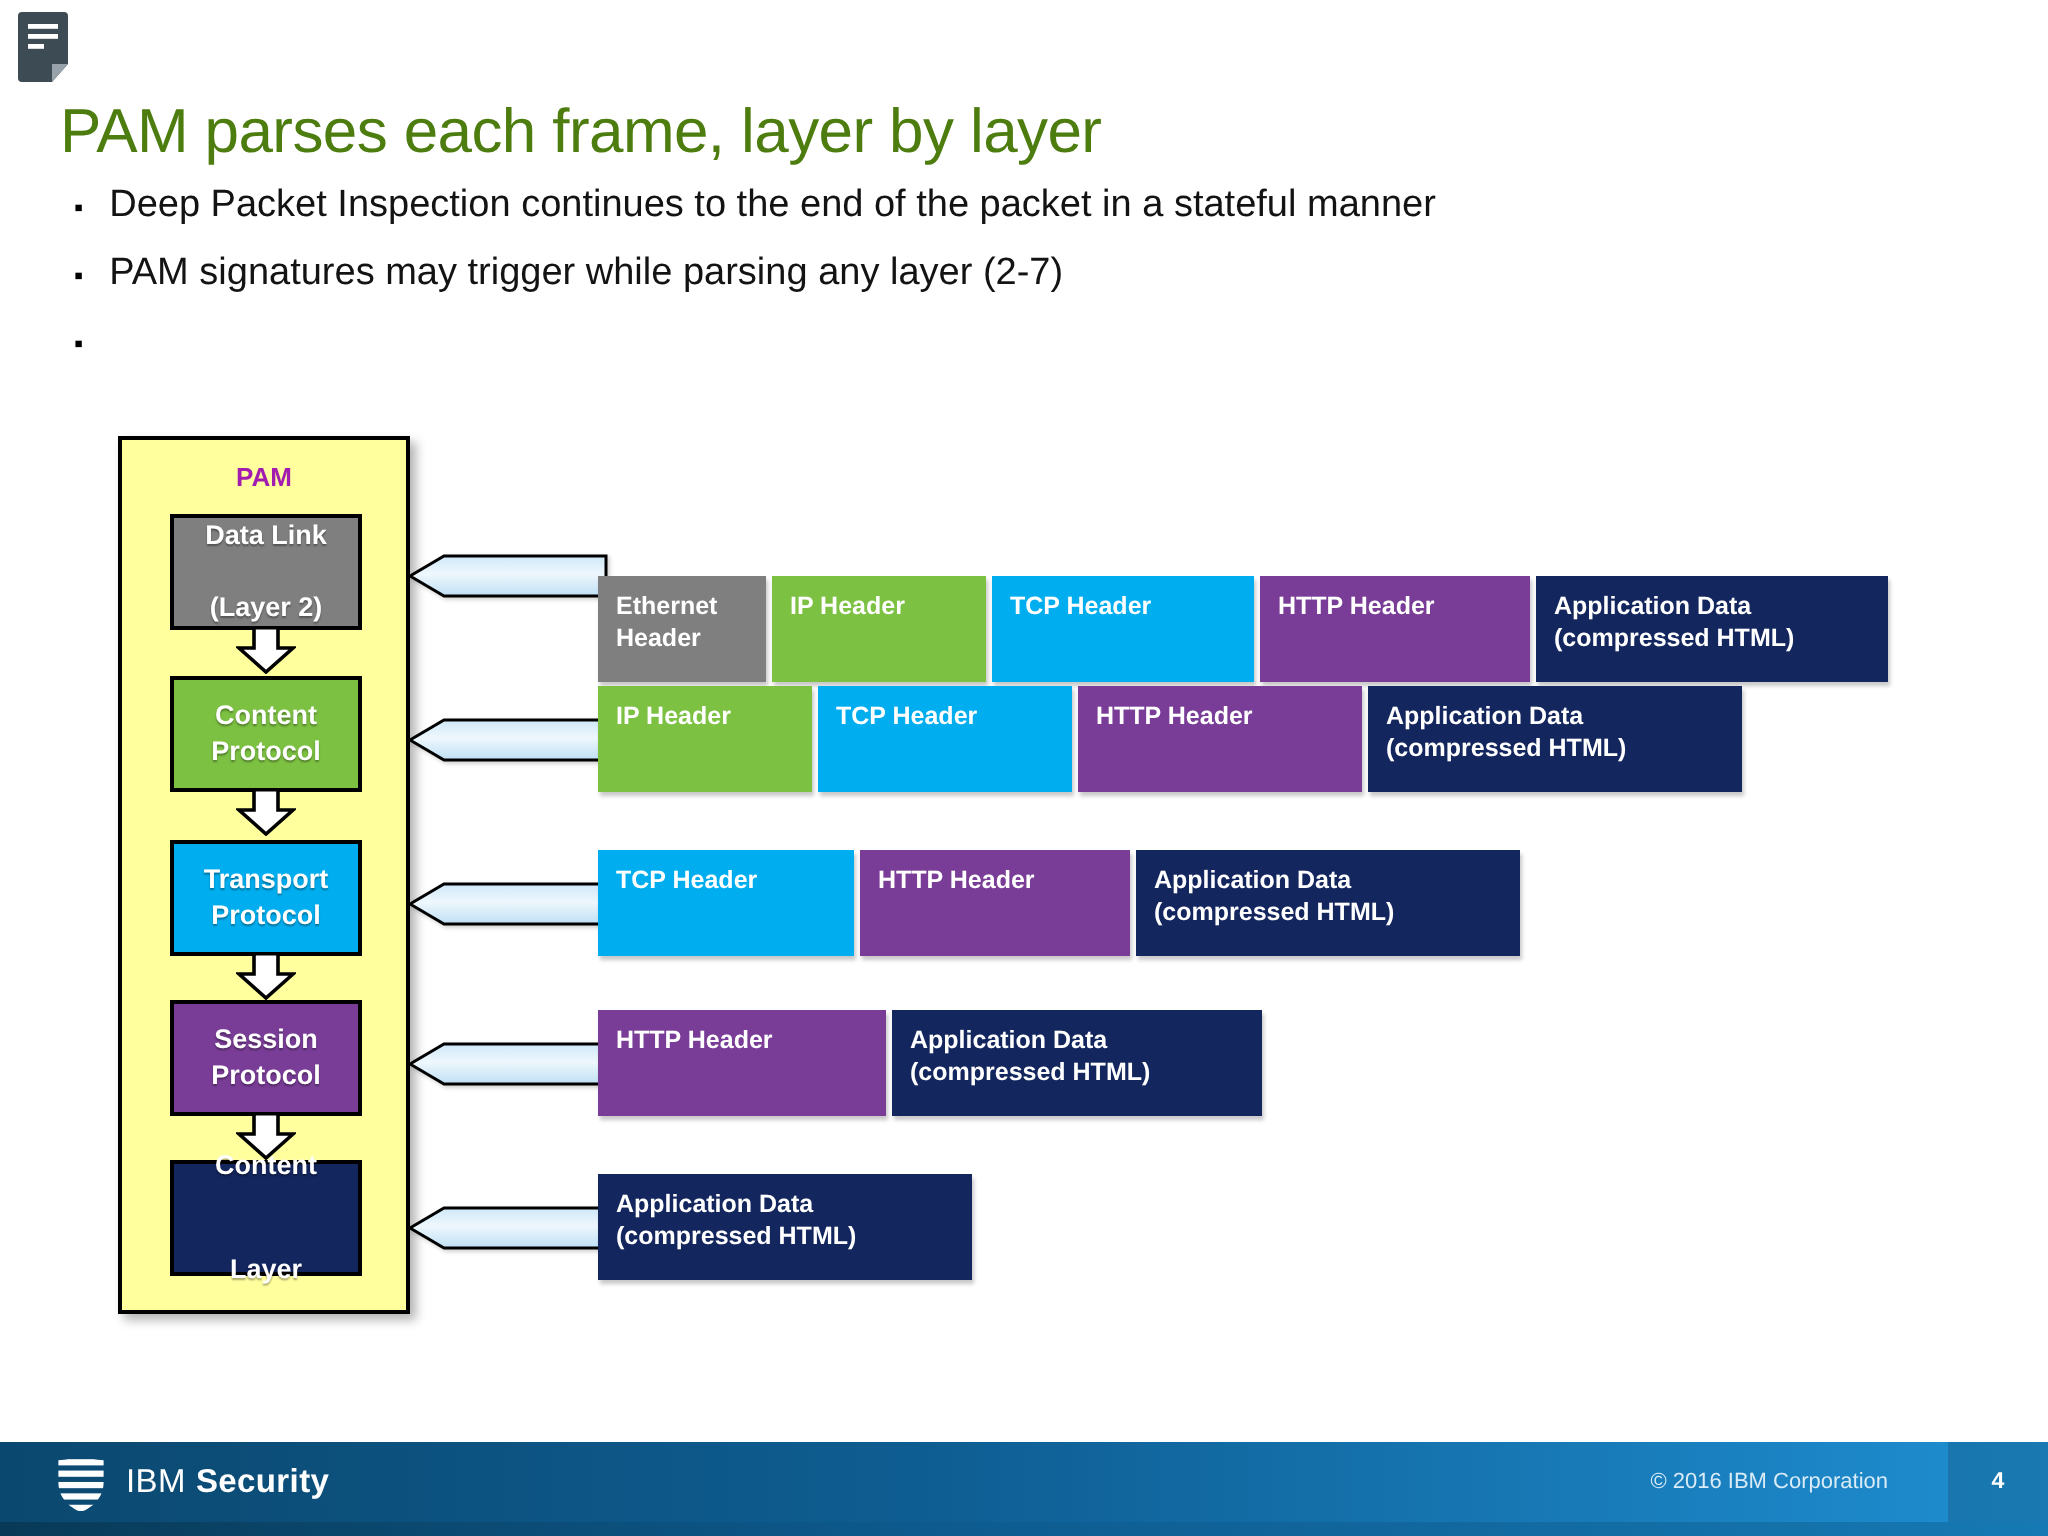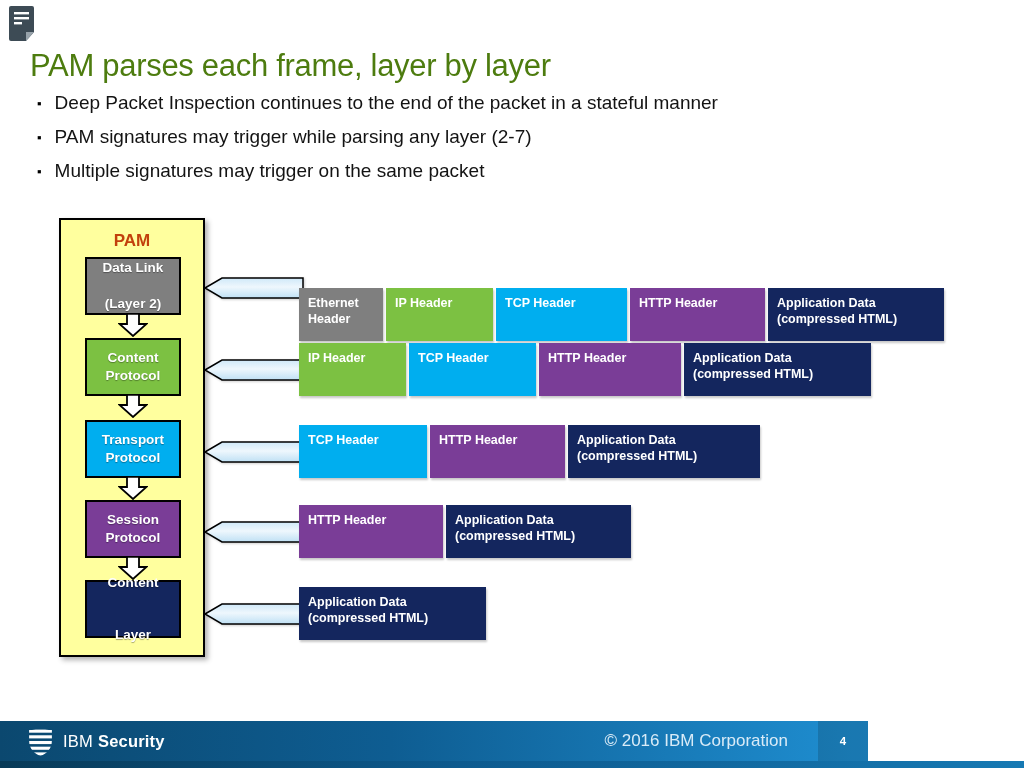--- a/index.html
+++ b/index.html
@@ -17,51 +17,51 @@
     font-size:19px; color:#131313; line-height:1.15; }
   .bullet-marker { font-size:13px; line-height:1; margin:5px 13px 0 0; color:#000; }
 
   .diagram { position:absolute; left:0; top:0; width:1024px; height:768px; }
 
   .pam-container {
     position:absolute; left:59px; top:218px; width:146px; height:439px;
     border:2px solid #000; box-sizing:border-box;
     box-shadow:3px 3px 5px rgba(0,0,0,0.3);
   }
-  .pam-title { text-align:center; margin-top:11px; font-size:17px; font-weight:bold; color:#c2410c; }
+  .pam-title { text-align:center; margin-top:11px; font-size:13px; font-weight:bold; color:#a21caf; }
   .pam-box {
     position:absolute; left:24px; width:96px; height:58px;
     border:2px solid #000; box-sizing:border-box;
     display:flex; flex-direction:column; justify-content:center; align-items:center;
     color:#fff; font-weight:bold; font-size:13.5px; text-align:center; line-height:1.35;
     text-shadow:0 1px 1px rgba(0,0,0,0.35);
   }
   .pam-box.wide-gap { row-gap:9px;justify-content:space-between; }
   .down-arrow { position:absolute; }
   .h-arrow { position:absolute; filter:drop-shadow(1px 1px 1px rgba(0,0,0,0.2)); }
 
   .packet-row { position:absolute; left:299px; display:flex; gap:3px; }
   .packet-segment {
     height:53px; box-sizing:border-box; padding:7px 6px 0 9px;
     color:#fff; font-weight:bold; font-size:12.5px; line-height:1.3;
     white-space:pre-line; box-shadow:1px 2px 2px rgba(0,0,0,0.22);
   }
 
   .footer {
-    position:absolute; left:0; top:721px; width:868px; height:40px;
+    position:absolute; left:0; top:721px; width:1024px; height:40px;
     background:linear-gradient(90deg,#0b486f 0%, #0e5d92 45%, #1f8fd2 100%);
     display:flex; align-items:center; padding:0 0 0 28px; box-sizing:border-box;
     color:#fff;
   }
   .brand-icon { margin-right:10px; }
   .brand-text { font-size:16.5px; letter-spacing:0.2px; }
   .brand-text .ibm { font-weight:400; margin-right:5px; }
   .brand-text .sec { font-weight:bold; }
   .f-spacer { flex:1; }
-  .copyright { font-size:17px; color:#d9ebf7; margin-right:30px; }
+  .copyright { font-size:11px; color:#d9ebf7; margin-right:30px; }
   .page-badge {
     height:40px; min-width:50px; display:flex; align-items:center; justify-content:center;
     background:rgba(0,0,0,0.15); font-size:11.5px; font-weight:bold; color:#fff;
   }
   .footer-strip {
     position:absolute; left:0; top:761px; width:1024px; height:7px;
     background:linear-gradient(90deg,#083a57 0%, #0d5a8e 45%, #1679b3 100%);
   }
 </style>
 </head>
@@ -94,21 +94,20 @@
   <div class="bullet-item">
     <span class="bullet-marker">▪</span>
     <span>Deep Packet Inspection continues to the end of the packet in a stateful manner</span>
   </div>
   <div class="bullet-item">
     <span class="bullet-marker">▪</span>
     <span>PAM signatures may trigger while parsing any layer (2-7)</span>
   </div>
   <div class="bullet-item">
     <span class="bullet-marker">▪</span>
-    <span>Multiple signatures may trigger on the same packet</span>
   </div>
 </div>
 
 <div class="diagram" id="diagram">
   <div class="pam-container" id="pam-container" style="background: rgb(255, 255, 158);">
     <div class="pam-title">PAM</div>
   <div class="pam-box wide-gap" style="top: 37px; background: rgb(127, 127, 127);">
         <div>Data Link</div>
         <div>(Layer 2)</div>
       </div>

